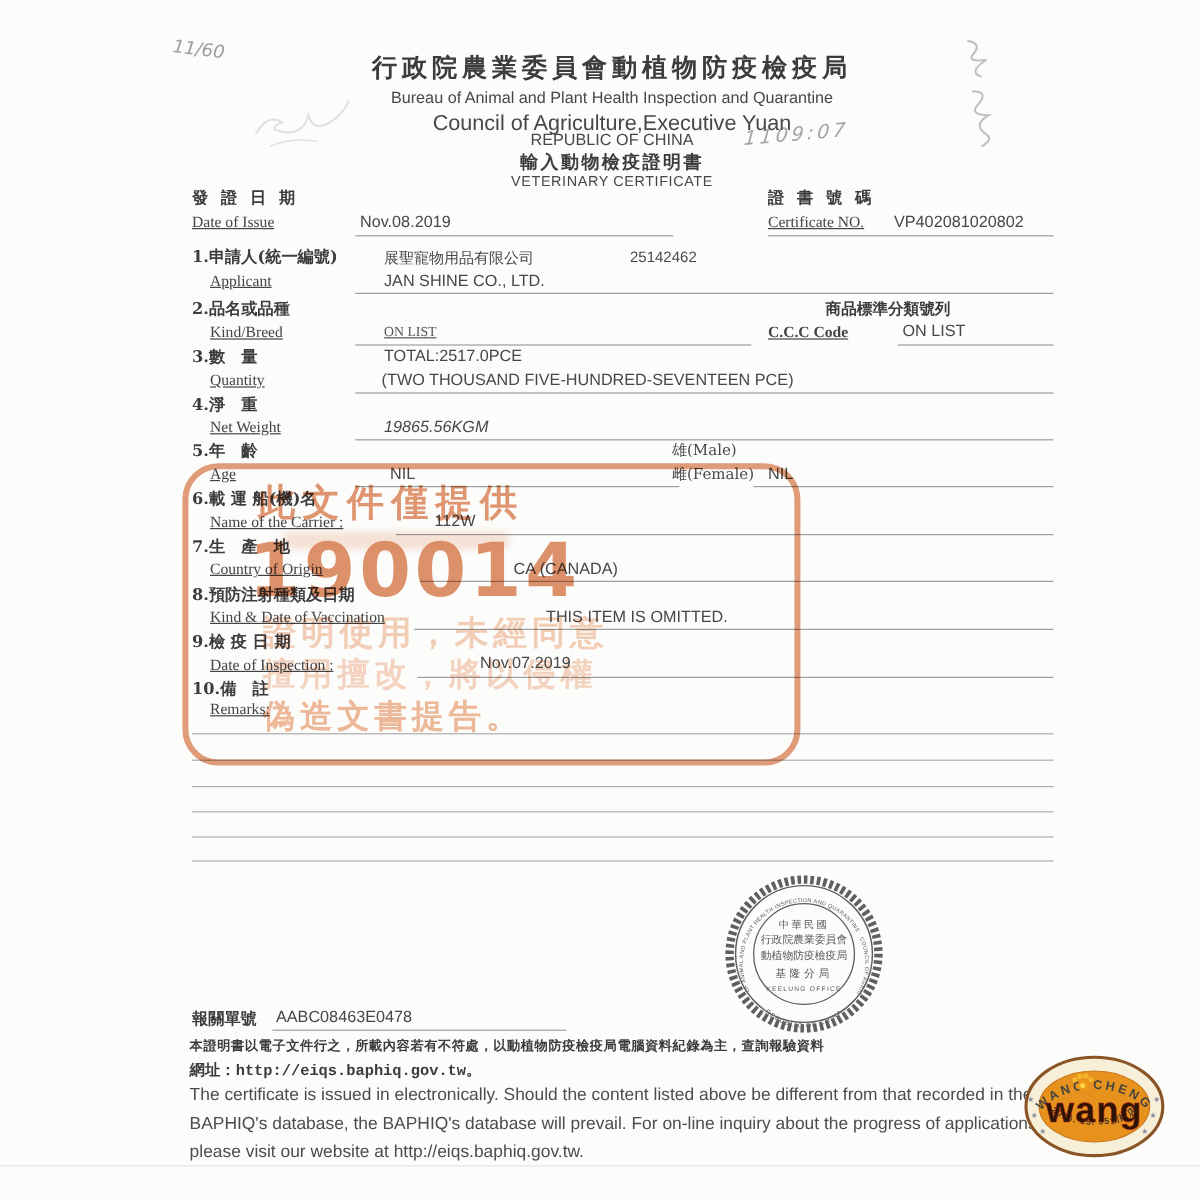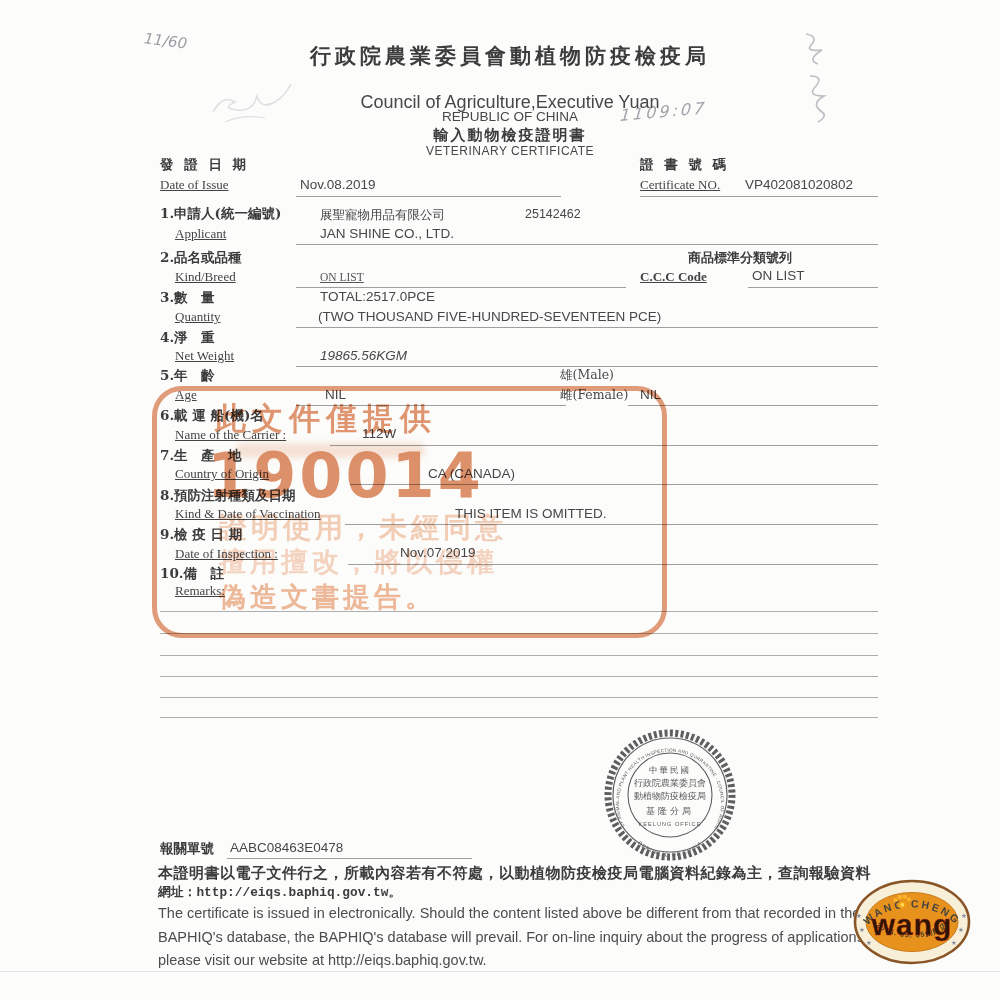--- a/index.html
+++ b/index.html
@@ -31,20 +31,21 @@
     <path d="M8,40 q10,-18 22,-10 q-14,6 2,8 q16,2 20,-14 q4,14 18,6 q10,-6 16,-18" fill="none" stroke="#7a7a88" stroke-width="1.6"></path>
     <path d="M20,50 q18,-8 40,-4" fill="none" stroke="#7a7a88" stroke-width="1.2"></path>
   </svg>
   <svg class="abs" style="left:792px;top:28px;opacity:.55;" width="40" height="105" viewBox="0 0 40 105">
     <path d="M14,6 q12,2 6,10 q-8,8 10,6 q-16,10 -4,14" fill="none" stroke="#8d8d99" stroke-width="1.7"></path>
     <path d="M18,48 q14,0 6,10 q-10,10 8,10 q-14,8 -2,16 q6,4 -4,10" fill="none" stroke="#8d8d99" stroke-width="1.7"></path>
   </svg>
   <div class="abs hw" style="left:620px;top:102px;font-size:16px;letter-spacing:3px;transform:rotate(-5deg) skewX(-10deg);opacity:.75;">1109:07</div>
 
   <div class="abs hdr cn" style="top:42px;font-size:21px;letter-spacing:4px;font-weight:700;">行政院農業委員會動植物防疫檢疫局</div>
+  <div class="abs hdr val" style="top:74px;font-size:13.5px;">Bureau of Animal and Plant Health Inspection and Quarantine</div>
   <div class="abs hdr val" style="top:92px;font-size:18px;text-align:center;">Council of Agriculture,Executive Yuan</div>
   <div class="abs hdr val" style="top:109px;font-size:13.5px;">REPUBLIC OF CHINA</div>
   <div class="abs hdr cn" style="top:126px;font-size:15px;letter-spacing:2px;">輸入動物檢疫證明書</div>
   <div class="abs hdr val" style="top:144px;font-size:12px;letter-spacing:.5px;">VETERINARY CERTIFICATE</div>
 
   <div class="abs cn" style="left:160px;top:156px;letter-spacing:3px;">發 證 日 期</div>
   <div class="abs enl" style="left:160px;top:177px;">Date of Issue</div>
   <div class="abs val" style="left:300px;top:177px;">Nov.08.2019</div>
   <div class="uline" style="left:296px;top:196px;width:265px;"></div>
   <div class="abs cn" style="left:640px;top:156px;letter-spacing:3px;">證 書 號 碼</div>
@@ -148,21 +149,21 @@
       <text x="78" y="81" font-size="9">動植物防疫檢疫局</text>
       <text x="78" y="96" font-size="9" letter-spacing="3">基隆分局</text>
       <text x="78" y="108" font-size="5.6" letter-spacing="1" font-family="Liberation Sans,sans-serif">KEELUNG OFFICE</text>
     </g>
   </svg>
 
   <div class="abs cn" style="left:160px;top:840px;">報關單號</div>
   <div class="abs val" style="left:230px;top:840px;">AABC08463E0478</div>
   <div class="uline" style="left:227px;top:858px;width:245px;"></div>
 
-  <div class="abs cn" style="left:158px;top:864px;font-size:15px;letter-spacing:.5px;text-align:center;">本證明書以電子文件行之，所載內容若有不符處，以動植物防疫檢疫局電腦資料紀錄為主，查詢報驗資料</div>
+  <div class="abs cn" style="left:158px;top:864px;font-size:11px;letter-spacing:.5px;text-align:center;">本證明書以電子文件行之，所載內容若有不符處，以動植物防疫檢疫局電腦資料紀錄為主，查詢報驗資料</div>
   <div class="abs cn" style="left:158px;top:884px;font-size:12.8px;font-family:'Liberation Mono',monospace;font-weight:600;">網址：http://eiqs.baphiq.gov.tw。</div>
   <div class="abs" style="left:158px;top:902px;width:745px;white-space:normal;font-size:14.5px;line-height:23.5px;color:#4c4c4f;">The certificate is issued in electronically. Should the content listed above be different from that recorded in the BAPHIQ's database, the BAPHIQ's database will prevail. For on-line inquiry about the progress of applications, please visit our website at http://eiqs.baphiq.gov.tw.</div>
 
   <svg class="abs" style="left:848px;top:874px;" width="152" height="110" viewBox="0 0 152 110">
     <ellipse cx="64" cy="48" rx="57" ry="41" fill="#f7efd8" stroke="#8a5526" stroke-width="2.6"></ellipse>
     <ellipse cx="64" cy="48" rx="46" ry="29.5" fill="#e8921e" stroke="#c87818" stroke-width="1"></ellipse>
     <defs>
       <path id="logoTop" d="M 16,58 A 50,34 0 0 1 112,58"></path>
       <path id="logoBottom" d="M 21,43 A 45,29 0 0 0 107,43"></path>
     </defs>

